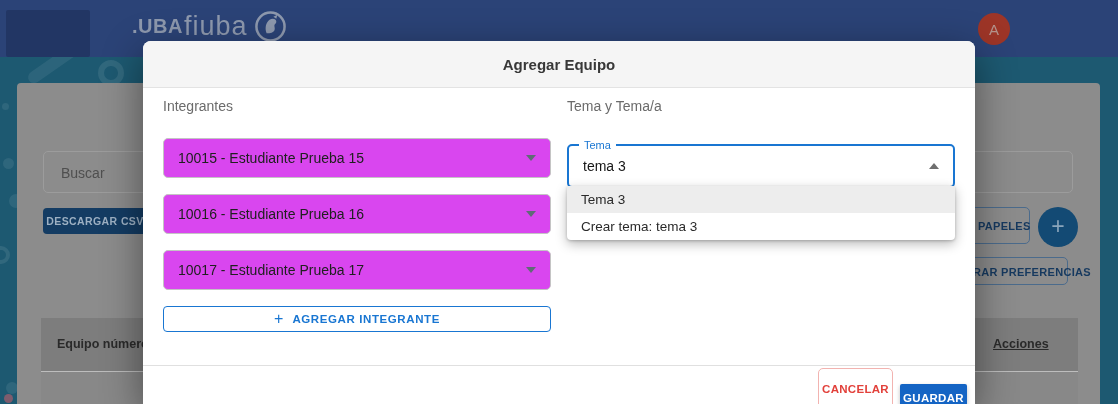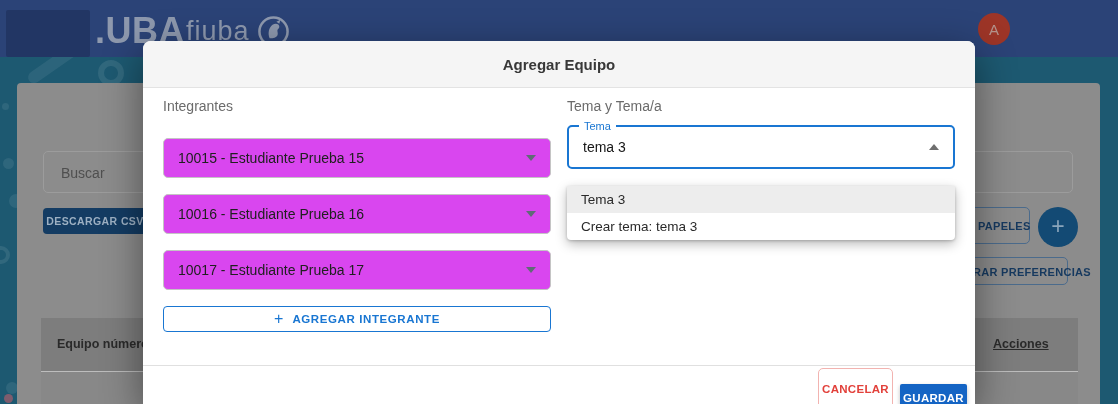--- a/index.html
+++ b/index.html
@@ -4,21 +4,21 @@
 <style>
   * { margin:0; padding:0; box-sizing:border-box; }
   html,body { width:1118px; height:404px; }
   body { font-family:"Liberation Sans", sans-serif; }
   .screen { position:relative; width:1118px; height:404px; overflow:hidden; background:#1d5971; }
 
   
   .appbar { position:absolute; left:0; top:0; width:1118px; height:57px; background:#2b4377; z-index:2; }
   .appbar-shade { position:absolute; left:6px; top:10px; width:84px; height:47px; background:rgba(5,10,35,0.22); border-radius:2px; }
   .logo { position:absolute; left:95px; top:10px; display:flex; align-items:center; color:#8e99ae; }
-  .logo .uba { font-size:36px; font-weight:bold; letter-spacing:0.5px; }
+  .logo .uba { font-size:20px; font-weight:bold; letter-spacing:0.5px;margin-left:37px; }
   .logo .fiuba { font-size:27px; font-weight:normal; letter-spacing:1px; margin-left:1px; }
   .emblem { margin-left:7px; width:33px; height:33px; }
   .avatar { position:absolute; left:978px; top:13px; width:32px; height:32px; border-radius:50%; background:#9d3527; display:flex; align-items:center; justify-content:center; cursor:pointer; }
   .avatar span { color:#b5948c; font-size:15px; }
 
   
   .page { position:absolute; inset:0; z-index:1; }
   .teal-band { position:absolute; left:0; top:57px; width:1118px; height:347px; background:#1d5971; }
   .decor { position:absolute; }
   .d-ring { width:26px; height:26px; border:6px solid rgba(255,255,255,0.09); border-radius:50%; }
@@ -60,21 +60,21 @@
 
   .mselect { position:absolute; left:20px; width:388px; height:40px; border:1px solid #c4c4c4; border-radius:5px; display:flex; align-items:center; padding:0 14px; cursor:pointer; background:#d946ef; }
   .mselect .val { font-size:14px; color:#202020; flex:1; }
   .tri-down { width:0; height:0; border-left:5px solid transparent; border-right:5px solid transparent; border-top:6px solid #5f6b76; }
   .tri-up   { width:0; height:0; border-left:5px solid transparent; border-right:5px solid transparent; border-bottom:6px solid #6f6f6f; }
 
   .add-btn { position:absolute; left:20px; top:265px; width:388px; height:26px; border:1px solid #1976d2; border-radius:4px; background:#fff; display:flex; align-items:center; justify-content:center; gap:9px; cursor:pointer; }
   .add-btn .plus { color:#1976d2; font-size:16px; line-height:1; margin-top:-1px; }
   .add-btn .txt  { color:#1976d2; font-size:11.5px; font-weight:bold; letter-spacing:0.6px; }
 
-  .tema-field { position:absolute; left:424px; top:84px; width:388px; height:44px; border:2px solid #1976d2; border-radius:5px; display:flex; align-items:center; padding:0 14px; cursor:text; background:#fff; }
+  .tema-field { position:absolute; left:424px; top:103px; width:388px; height:44px; border:2px solid #1976d2; border-radius:5px; display:flex; align-items:center; padding:0 14px; cursor:text; background:#fff; }
   .tema-field .float { position:absolute; top:-7px; left:10px; background:#ffffff; padding:0 5px; font-size:11px; color:#1976d2; }
   .tema-field .val { font-size:14px; color:#161616; flex:1; }
 
   .menu { position:absolute; left:424px; top:145px; width:388px; background:#ffffff; box-shadow:0 4px 12px rgba(0,0,0,0.28), 0 1px 3px rgba(0,0,0,0.2); border-radius:0 0 4px 4px; }
   .opt { height:27px; display:flex; align-items:center; padding:0 14px; font-size:13.5px; color:#2a2a2a; cursor:pointer; }
   .opt.hl { background:#ededed; }
 
   .dlg-footer { position:absolute; left:0; top:324px; width:832px; height:39px; border-top:1px solid #e0e0e0; }
   .cancel-btn { position:absolute; left:675px; top:2px; width:75px; height:41px; background:#fff; border:1px solid #f2b3b0; border-radius:5px; color:#e2413b; font-size:11.5px; font-weight:bold; letter-spacing:0.3px; display:flex; align-items:center; justify-content:center; cursor:pointer; }
   .save-btn { position:absolute; left:757px; top:2px; width:67px; height:27px; background:#1464c4; border:none; border-radius:2px; color:#ffffff; font-size:11.5px; font-weight:bold; letter-spacing:0.3px; display:flex; align-items:center; justify-content:center; cursor:pointer; box-shadow:0 2px 4px rgba(0,0,0,0.25);margin-top:16px; }

